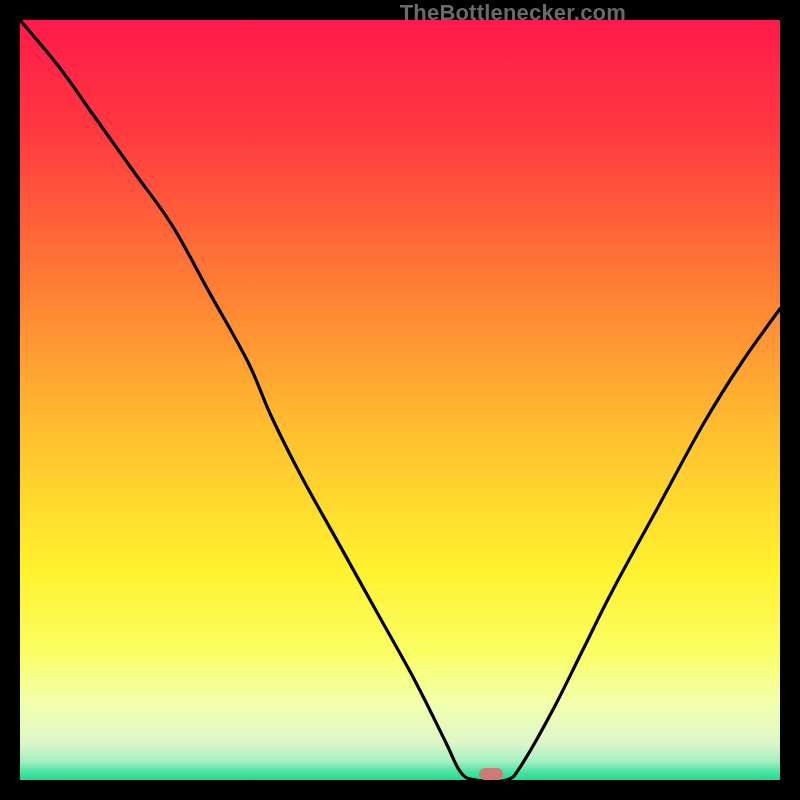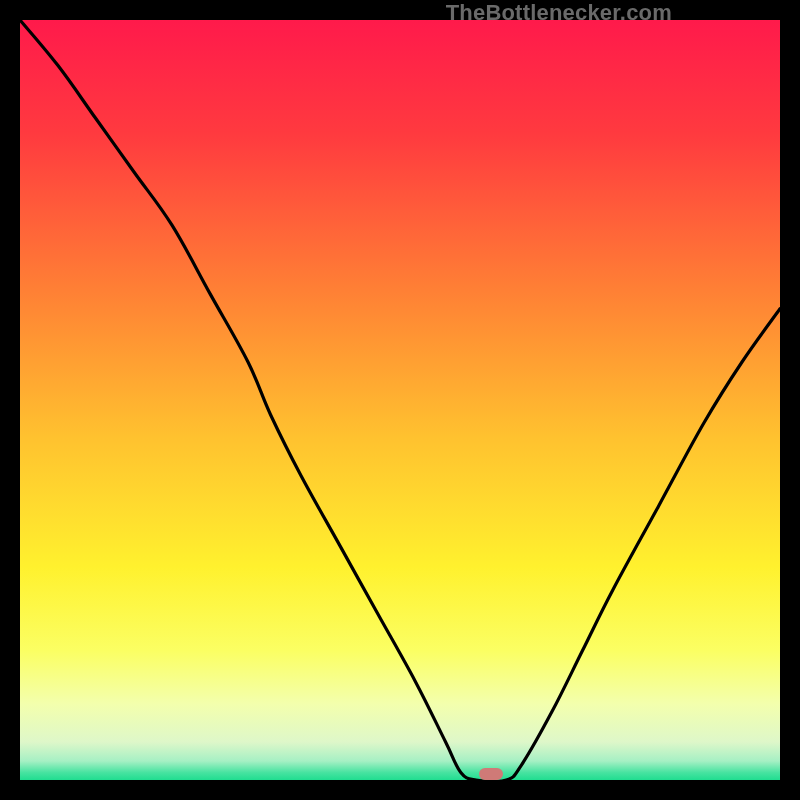--- a/index.html
+++ b/index.html
@@ -10,21 +10,20 @@
     background: #000;
     overflow: hidden;
   }
   .frame {
     position: absolute;
     left: 0;
     top: 0;
     width: 648px;
     height: 800px;
     background: #000;
-    padding-left: 46px;
   }
   .plot {
     position: absolute;
     left: 20px;
     top: 20px;
     width: 760px;
     height: 760px;
     overflow: hidden;
   }
   .gradient {

